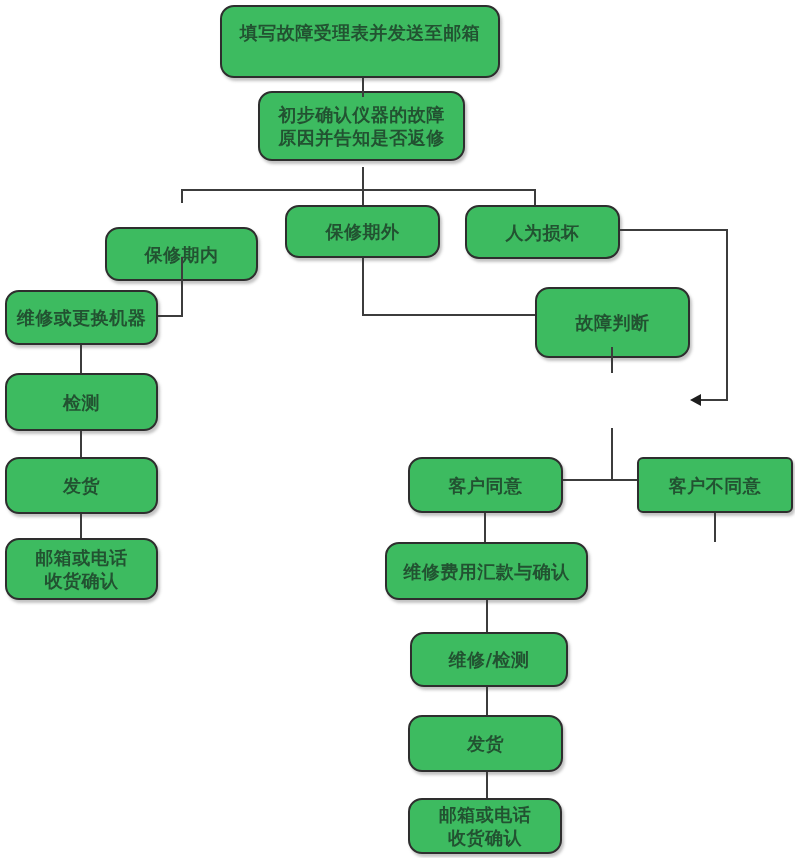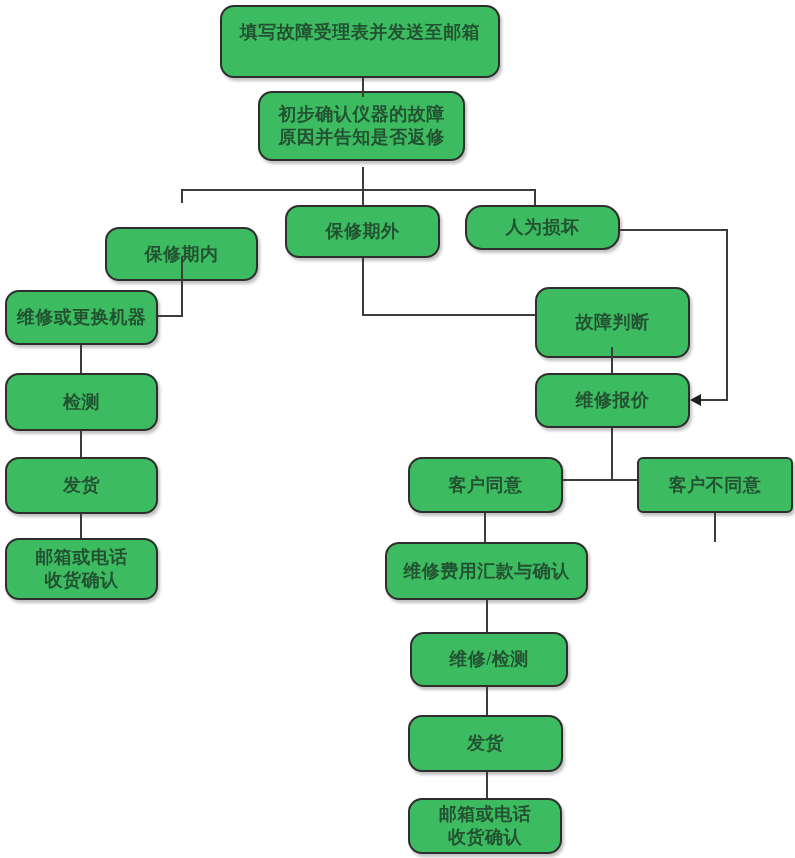--- a/index.html
+++ b/index.html
@@ -12,21 +12,21 @@
   * { box-sizing: border-box; }
   html, body { margin: 0; padding: 0; }
   body {
     width: 795px; height: 858px;
     background: var(--background);
     font-family: "DejaVu Sans", "Liberation Sans", sans-serif;
     overflow: hidden;
   }
   .canvas {
     position: relative;
-    width: 795px; height: 858px; font-family: Liberation Serif, serif;
+    width: 795px; height: 858px;
   }
   .node {
     position: absolute;
     background: var(--node-fill);
     border: 2px solid var(--node-border);
     border-radius: 14px;
     box-shadow: 2px 3px 3px rgba(120,120,120,.45);
     display: flex;
     align-items: center;
     justify-content: center;
@@ -36,21 +36,21 @@
     color: var(--node-text);
     line-height: 23px;
     white-space: pre-line;
     letter-spacing: 0.5px;
   }
   
   .n1  { left:220px; top:5px;   width:280px; height:73px; align-items:flex-start; padding-top:14px; }
   .n2  { left:258px; top:91px;  width:207px; height:70px; }
   .n3  { left:105px; top:203px; width:153px; height:54px;margin-top:24px; }
   .n4  { left:285px; top:205px; width:155px; height:53px; }
-  .n5  { left:465px; top:205px; width:155px; height:45px;border-radius:17px; }
+  .n5  { left:465px; top:205px; width:155px; height:54px; }
   .n6  { left:5px;   top:290px; width:153px; height:55px; }
   .n7  { left:5px;   top:373px; width:153px; height:58px; }
   .n8  { left:5px;   top:457px; width:153px; height:57px; }
   .n9  { left:5px;   top:538px; width:153px; height:62px; }
   .n10 { left:535px; top:287px; width:155px; height:71px; }
   .n11 { left:535px; top:373px; width:155px; height:55px; }
   .n12 { left:408px; top:457px; width:155px; height:56px; }
   .n13 { left:637px; top:457px; width:156px; height:56px;border-radius:6px; }
   .n14 { left:385px; top:542px; width:203px; height:58px;text-align:right; }
   .n15 { left:637px; top:542px; width:155px; height:58px; }
@@ -104,21 +104,20 @@
 原因并告知是否返修</div>
   <div class="node n3">保修期内</div>
   <div class="node n4">保修期外</div>
   <div class="node n5">人为损坏</div>
   <div class="node n6">维修或更换机器</div>
   <div class="node n7">检测</div>
   <div class="node n8">发货</div>
   <div class="node n9">邮箱或电话
 收货确认</div>
   <div class="node n10">故障判断</div>
-  <div class="node n11">维修报价</div>
   <div class="node n12">客户同意</div>
   <div class="node n13">客户不同意</div>
   <div class="node n14">维修费用汇款与确认</div>
   <div class="node n16">维修/检测</div>
   <div class="node n17">发货</div>
   <div class="node n18">邮箱或电话
 收货确认</div>
 
   <div class="edge v e1"></div>
   <div class="edge v e2"></div>

